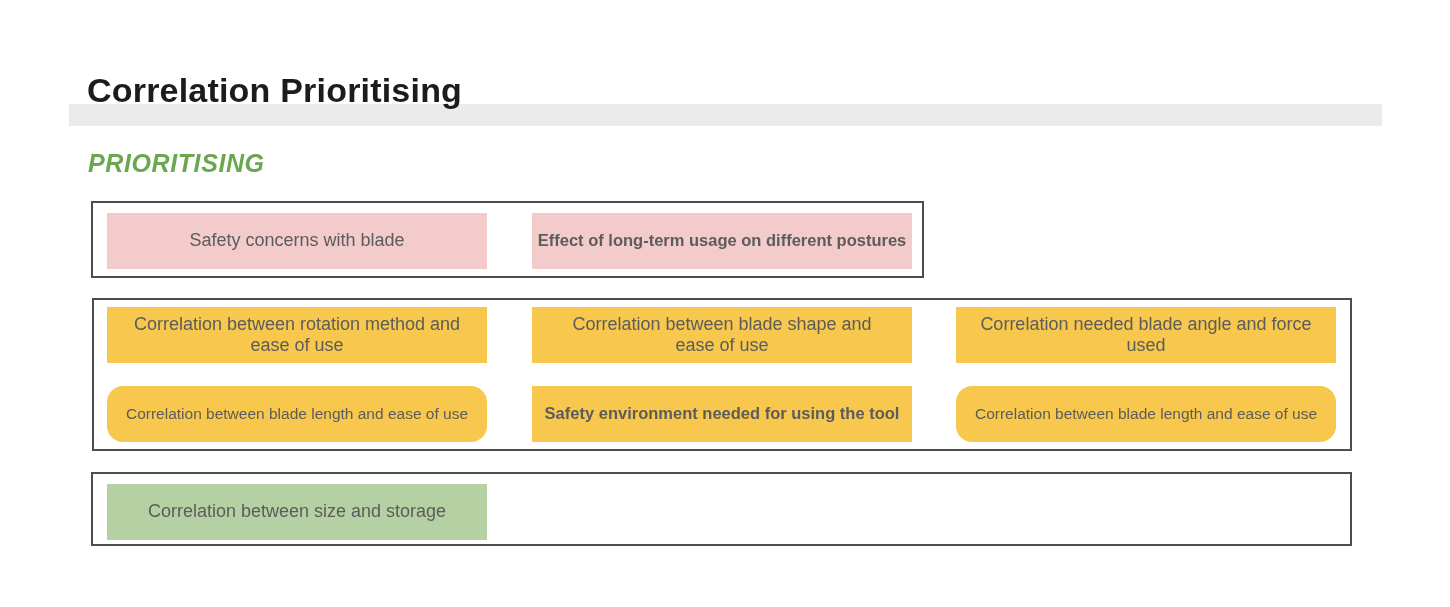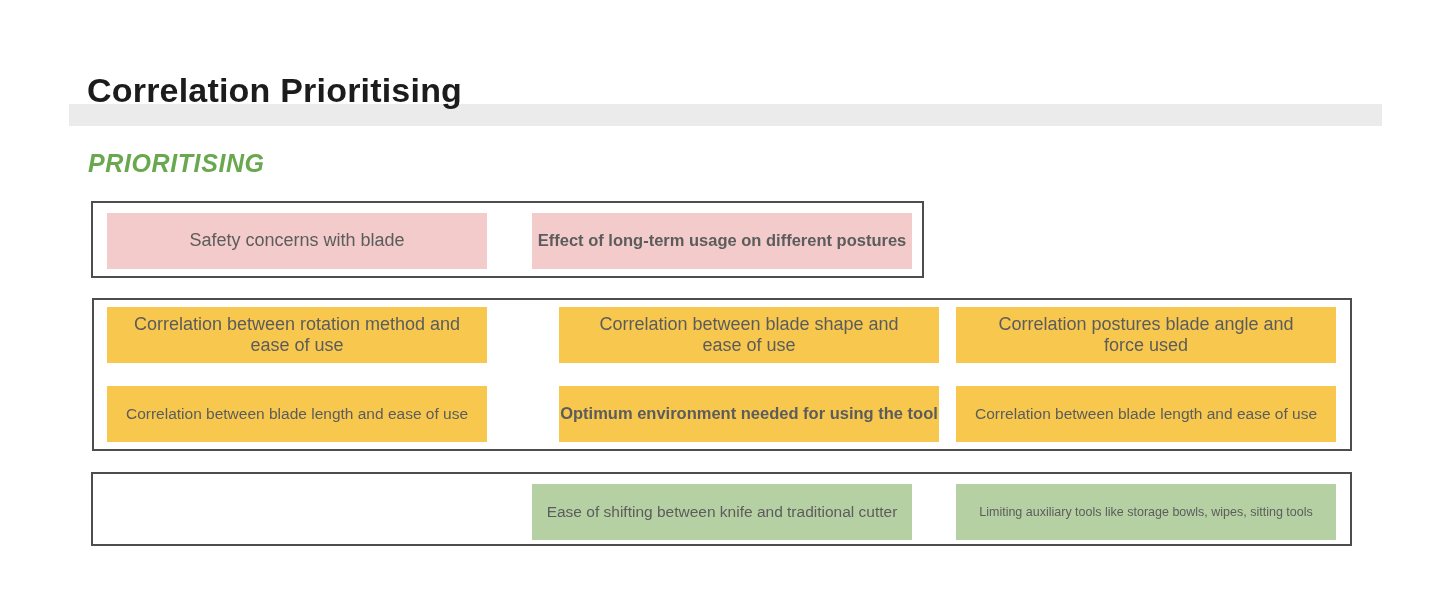--- a/index.html
+++ b/index.html
@@ -69,30 +69,30 @@
     color: var(--card-text);
     padding: 4px 23px;
     line-height: 1.18;
   }
   .c-pink   { background: var(--pink); }
   .c-yellow { background: var(--yellow); }
   .c-green  { background: var(--green); }
 
   .fs18 { font-size: 18px; }
   .fs17 { font-size: 16.5px; font-weight: bold; }
-  .fs15 { font-size: 15.5px; }
+  .fs15 { font-size: 15.5px; border-radius: 16px; }
   .fs12 { font-size: 12.5px; }
   .nowrap { white-space: nowrap; }
 
   
   .col-a { left: 14px; }
   .col-b { left: 439px; }
   .col-c { left: 863px; }
   .g2 .col-a { left: 13px; }
-  .g2 .col-b { left: 438px; margin-left: 27px; }
+  .g2 .col-b { left: 438px; }
   .g2 .col-c { left: 862px; }
   .row-single { top: 10px; }
   .g2 .row-1 { top: 7px; }
   .g2 .row-2 { top: 86px; }
 </style>
 </head>
 <body>
 
 <div class="canvas">
 
@@ -103,24 +103,23 @@
   <h2 class="section-heading">PRIORITISING</h2>
 
   <div class="group-box group-1">
     <div class="card c-pink fs18 col-a row-single">Safety concerns with blade</div>
     <div class="card c-pink fs17 nowrap col-b row-single">Effect of long-term usage on different postures</div>
   </div>
 
   <div class="group-box group-2 g2">
     <div class="card c-yellow fs18 col-a row-1">Correlation between rotation method and ease of use</div>
     <div class="card c-yellow fs18 col-b row-1">Correlation between blade shape and ease of use</div>
-    <div class="card c-yellow fs18 col-c row-1">Correlation postures blade angle and force used</div>
+    <div class="card c-yellow fs18 col-c row-1">Correlation needed blade angle and force used</div>
     <div class="card c-yellow fs15 nowrap col-a row-2">Correlation between blade length and ease of use</div>
-    <div class="card c-yellow fs17 nowrap col-b row-2">Optimum environment needed for using the tool</div>
+    <div class="card c-yellow fs17 nowrap col-b row-2">Safety environment needed for using the tool</div>
     <div class="card c-yellow fs15 nowrap col-c row-2">Correlation between blade length and ease of use</div>
   </div>
 
   <div class="group-box group-3">
-    <div class="card c-green fs15 nowrap col-b row-single">Ease of shifting between knife and traditional cutter</div>
-    <div class="card c-green fs12 nowrap col-c row-single">Limiting auxiliary tools like storage bowls, wipes, sitting tools</div>
+    <div class="card c-green fs18 col-a row-single">Correlation between size and storage</div>
   </div>
 
 </div>
 
 </body></html>

